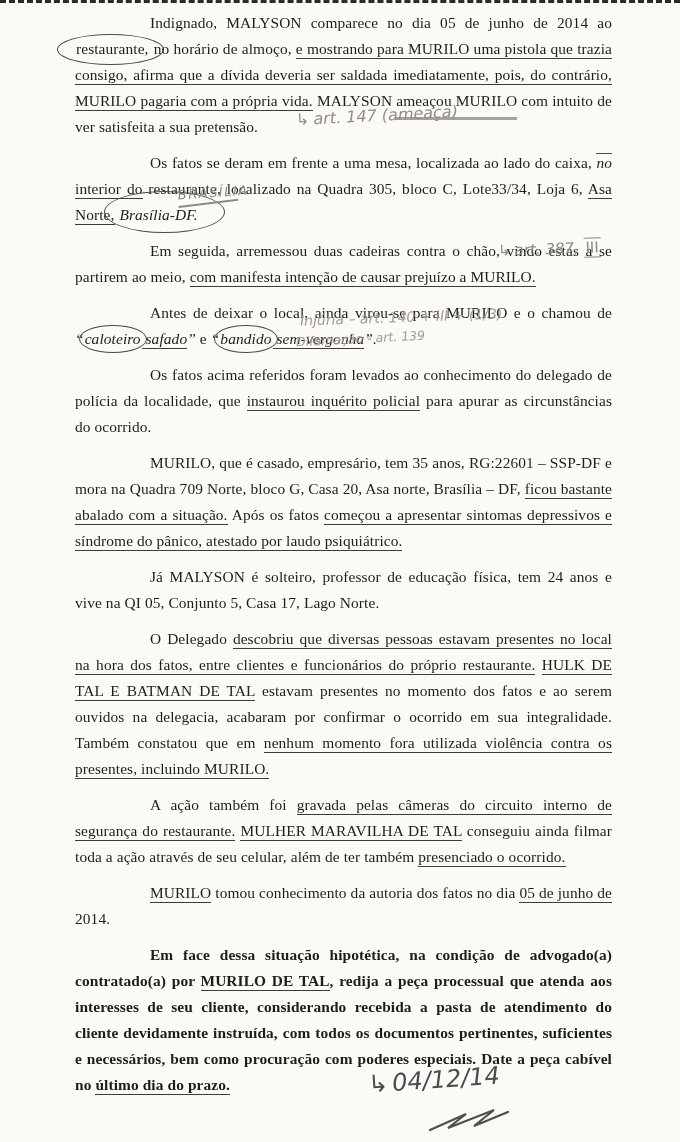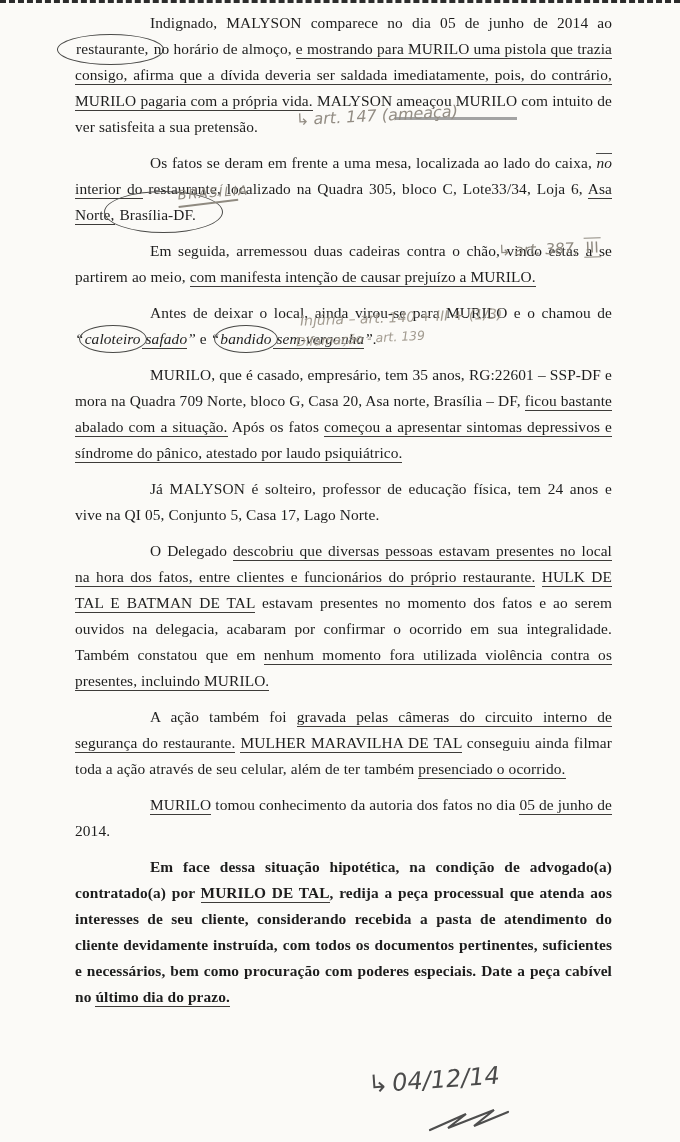--- a/index.html
+++ b/index.html
@@ -18,21 +18,21 @@
     margin:0 0 10px;font-size:15.4px;line-height:26px;
     text-align:justify;text-indent:75px;letter-spacing:0.1px;
   }
   p.bold{font-weight:bold;}
   .u{border-bottom:1.6px solid #3d3b38;padding-bottom:1px;}
   .u2{border-bottom:3px solid #a3a3a3;padding-bottom:8px;}
   .i{font-style:italic;}
   .ol{border-top:1.5px solid #4a4a4a;font-style:italic;}
   .circle{border:1.6px solid #4a4a48;border-radius:50%;}
   [data-name="circled-restaurante"]{padding:5px 14px 7px 18px;margin:0 -14px 8px -18px;}
-  [data-name="circled-brasilia-df"]{padding:14px 26px 9px 14px;margin:0 -26px 0 -14px;}
+  [data-name="circled-brasilia-df"]{padding:14px 26px 9px 14px;margin:0 -26px 0 -14px;font-style:italic;}
   [data-name="circled-caloteiro"],[data-name="circled-bandido"]{padding:4px 5px 5px;margin:0 -5px;}
   .annotation{
     position:absolute;font-family:"DejaVu Sans",sans-serif;
     font-style:italic;white-space:nowrap;line-height:1;
   }
   .annotation .arrow{margin-right:4px;font-style:normal;}
   .annotation .roman{
     border-top:1.5px solid currentColor;border-bottom:1.5px solid currentColor;
     padding:0 2px;font-style:normal;
   }
@@ -45,20 +45,21 @@
 </head>
 <body data-name="scanned-exam-page">
 
 <div class="topline" data-name="scan-edge-dashed-line"></div>
 
 <div id="doc" data-name="document-body">
     <p class="para" data-name="paragraph-1"><span data-name="text-segment">Indignado, MALYSON comparece no dia 05 de junho de 2014 ao </span><span class="circle" data-name="circled-restaurante">restaurante,</span><span data-name="text-segment"> no horário de almoço, </span><span class="u" data-name="text-segment">e mostrando para MURILO uma pistola que trazia consigo, afirma que a dívida deveria ser saldada imediatamente, pois, do contrário, MURILO pagaria com a própria vida.</span><span data-name="text-segment"> MALYSON </span><span class="u2" data-name="text-segment">ameaçou MURILO</span><span data-name="text-segment"> com intuito de ver satisfeita a sua pretensão.</span></p>
     <p class="para" data-name="paragraph-2"><span data-name="text-segment">Os fatos se deram em frente a uma mesa, localizada ao lado do caixa, </span><span class="ol" data-name="text-segment">no</span><span data-name="text-segment"> </span><span class="u" data-name="text-segment">interior do</span><span data-name="text-segment"> restaurante, localizado na Quadra 305, bloco C, Lote33/34, Loja 6, </span><span class="u" data-name="text-segment">Asa Norte,</span><span data-name="text-segment"> </span><span class="circle" data-name="circled-brasilia-df">Brasília-DF.</span></p>
     <p class="para" data-name="paragraph-3"><span data-name="text-segment">Em seguida, arremessou duas cadeiras contra o chão, vindo estas a se partirem ao meio, </span><span class="u" data-name="text-segment">com manifesta intenção de causar prejuízo a MURILO.</span></p>
     <p class="para" data-name="paragraph-4"><span data-name="text-segment">Antes de deixar o local, ainda virou-se para MURILO e o chamou de </span><span class="i" data-name="text-segment">“</span><span class="u i circle" data-name="circled-caloteiro">caloteiro</span><span class="u i" data-name="text-segment"> safado</span><span class="i" data-name="text-segment">”</span><span data-name="text-segment"> e </span><span class="i" data-name="text-segment">“</span><span class="u i circle" data-name="circled-bandido">bandido</span><span class="u i" data-name="text-segment"> sem-vergonha</span><span class="i" data-name="text-segment">”.</span></p>
+    <p class="para" data-name="paragraph-6"><span data-name="text-segment">Os fatos acima referidos foram levados ao conhecimento do delegado de polícia da localidade, que </span><span class="u" data-name="text-segment">instaurou inquérito policial</span><span data-name="text-segment"> para apurar as circunstâncias do ocorrido.</span></p>
     <p class="para" data-name="paragraph-7"><span data-name="text-segment">MURILO, que é casado, empresário, tem 35 anos, RG:22601 – SSP-DF e mora na Quadra 709 Norte, bloco G, Casa 20, Asa norte, Brasília – DF, </span><span class="u" data-name="text-segment">ficou bastante abalado com a situação.</span><span data-name="text-segment"> Após os fatos </span><span class="u" data-name="text-segment">começou a apresentar sintomas depressivos e síndrome do pânico, atestado por laudo psiquiátrico.</span></p>
     <p class="para" data-name="paragraph-8"><span data-name="text-segment">Já MALYSON é solteiro, professor de educação física, tem 24 anos e vive na QI 05, Conjunto 5, Casa 17, Lago Norte.</span></p>
     <p class="para" data-name="paragraph-9"><span data-name="text-segment">O Delegado </span><span class="u" data-name="text-segment">descobriu que diversas pessoas estavam presentes no local na hora dos fatos, entre clientes e funcionários do próprio restaurante.</span><span data-name="text-segment"> </span><span class="u" data-name="text-segment">HULK DE TAL E BATMAN DE TAL</span><span data-name="text-segment"> estavam presentes no momento dos fatos e ao serem ouvidos na delegacia, acabaram por confirmar o ocorrido em sua integralidade. Também constatou que em </span><span class="u" data-name="text-segment">nenhum momento fora utilizada violência contra os presentes, incluindo MURILO.</span></p>
     <p class="para" data-name="paragraph-10"><span data-name="text-segment">A ação também foi </span><span class="u" data-name="text-segment">gravada pelas câmeras do circuito interno de segurança do restaurante.</span><span data-name="text-segment"> </span><span class="u" data-name="text-segment">MULHER MARAVILHA DE TAL</span><span data-name="text-segment"> conseguiu ainda filmar toda a ação através de seu celular, além de ter também </span><span class="u" data-name="text-segment">presenciado o ocorrido.</span></p>
     <p class="para" data-name="paragraph-11"><span class="u" data-name="text-segment">MURILO</span><span data-name="text-segment"> tomou conhecimento da autoria dos fatos no dia </span><span class="u" data-name="text-segment">05 de junho de</span><span data-name="text-segment"> 2014.</span></p>
     <p class="para bold" data-name="paragraph-task"><span data-name="text-segment">Em face dessa situação hipotética, na condição de advogado(a) contratado(a) por </span><span class="u" data-name="text-segment">MURILO DE TAL</span><span data-name="text-segment">, redija a peça processual que atenda aos interesses de seu cliente, considerando recebida a pasta de atendimento do cliente devidamente instruída, com todos os documentos pertinentes, suficientes e necessários, bem como procuração com poderes especiais. Date a peça cabível no </span><span class="u" data-name="text-segment">último dia do prazo.</span></p>
   </div>
 
 <div id="annotations-layer" data-name="handwritten-annotations-layer">
     <div class="annotation" data-name="note-art-147" style="left: 296px; top: 108px; font-size: 16px; color: rgb(147, 141, 132); transform: rotate(-3deg);"><span class="arrow" data-name="arrow-icon">↳</span><span data-name="annotation-text">art. 147 (ameaça)</span></div>

